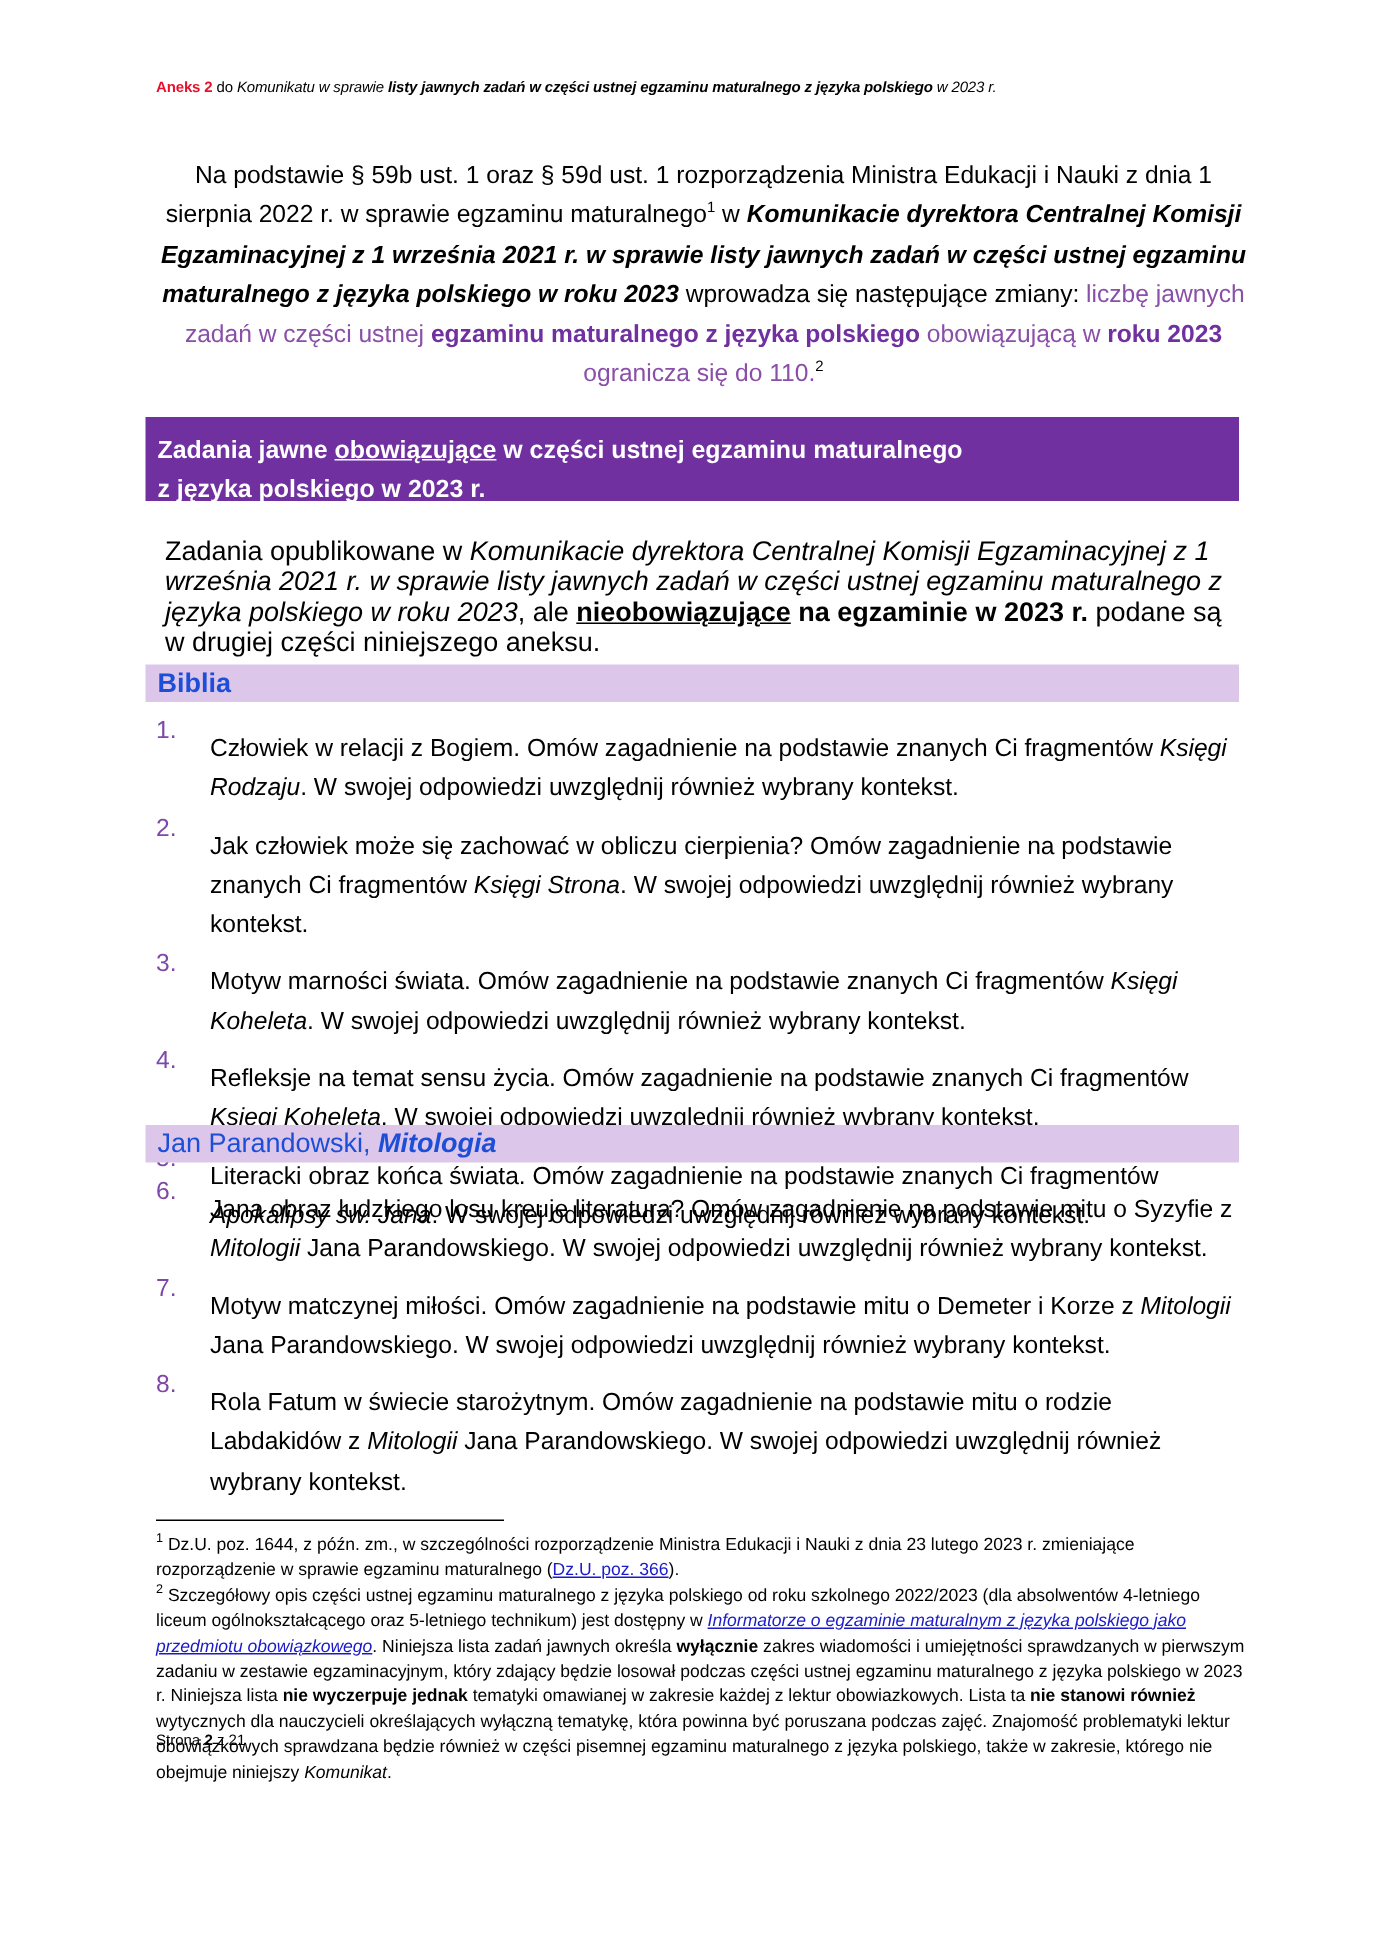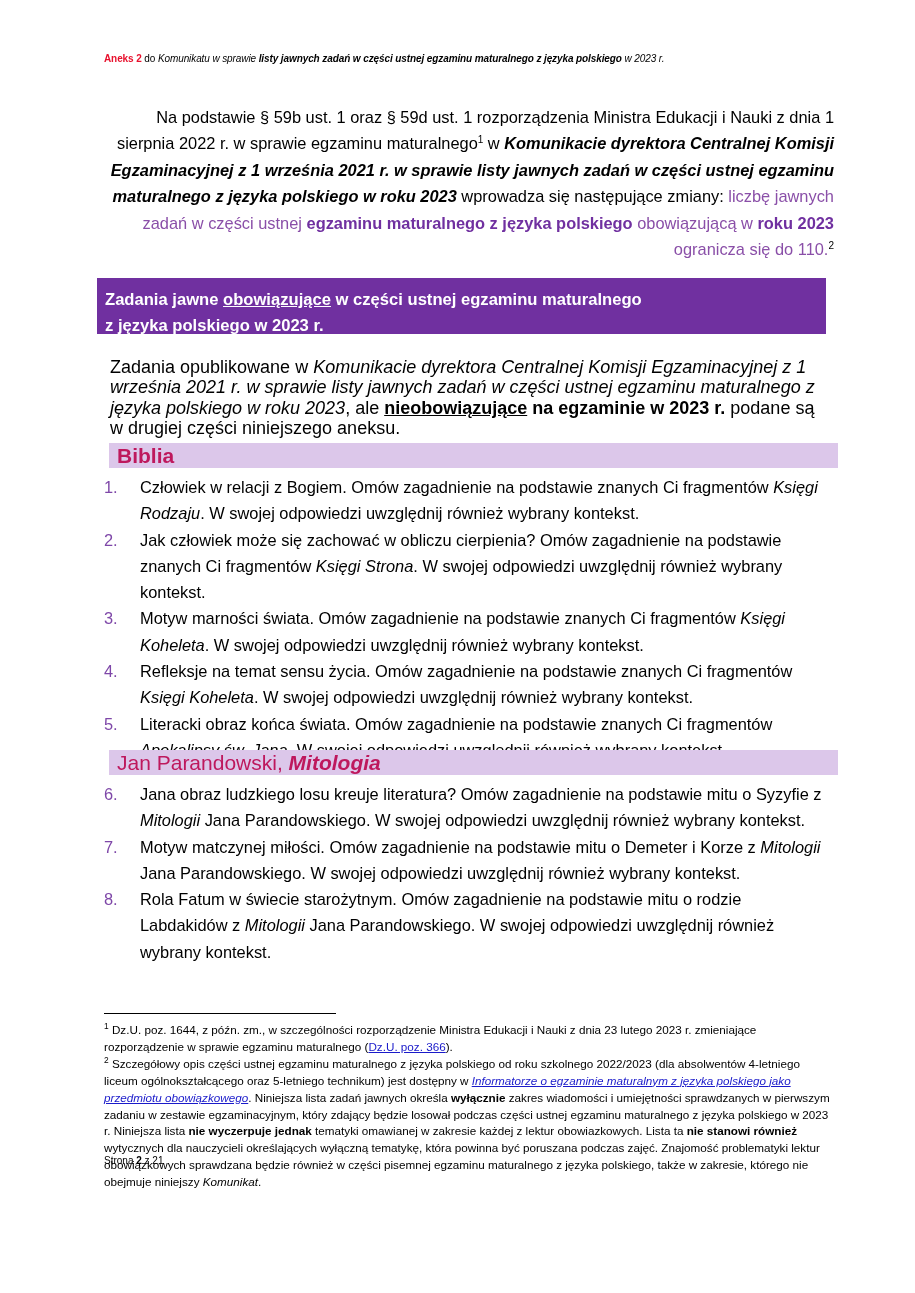--- a/index.html
+++ b/index.html
@@ -39,21 +39,21 @@
   .doc-header .bi { font-style: italic; font-weight: bold; }
 
   
   .intro {
     position: absolute;
     left: 104px;
     top: 104px;
     width: 730px;
     font-size: 16.4px;
     line-height: 26.4px;
-    text-align: right;
+    text-align: center;
   }
   .intro .bi { font-weight: bold; font-style: italic; }
   .intro .pur { color: #8a4fa8; }
   .intro .purb { color: #7030a0; font-weight: bold; }
   .intro sup {
     font-size: 10px;
     vertical-align: super;
     line-height: 0;
   }
 
@@ -87,26 +87,25 @@
   .note .bu { font-weight: bold; text-decoration: underline; }
   .note .b { font-weight: bold; }
 
   
   .sec-head {
     position: absolute;
     left: 97px;
     width: 729px;
     height: 25px;
     background: #dcc7ea;
-    font-size: 21px;
+    font-size: 18px;
     line-height: 25px;
     padding-left: 8px;
     box-sizing: border-box;
-    color: #be185d;
-    margin-left: 12px;
+    color: #1d4ed8;
   }
   .sec-head .bi { font-weight: bold; font-style: italic; }
   #sec-biblia { top: 443px; font-weight: bold; }
   #sec-mitologia { top: 750px; }
 
   
   .list {
     position: absolute;
     left: 104px;
     width: 726px;
@@ -122,20 +121,21 @@
     margin-bottom: 0px;
   }
   .item .num {
     color: #7e47a8;
     width: 36px;
     flex: 0 0 36px;
     text-align: left;
   }
   .item .txt {
     flex: 1 1 auto;
+    margin-top: 12px;
   }
   .item .ital { font-style: italic; }
 
   
   .fn-rule {
     position: absolute;
     left: 104px;
     top: 1013px;
     width: 232px;
     height: 0;

